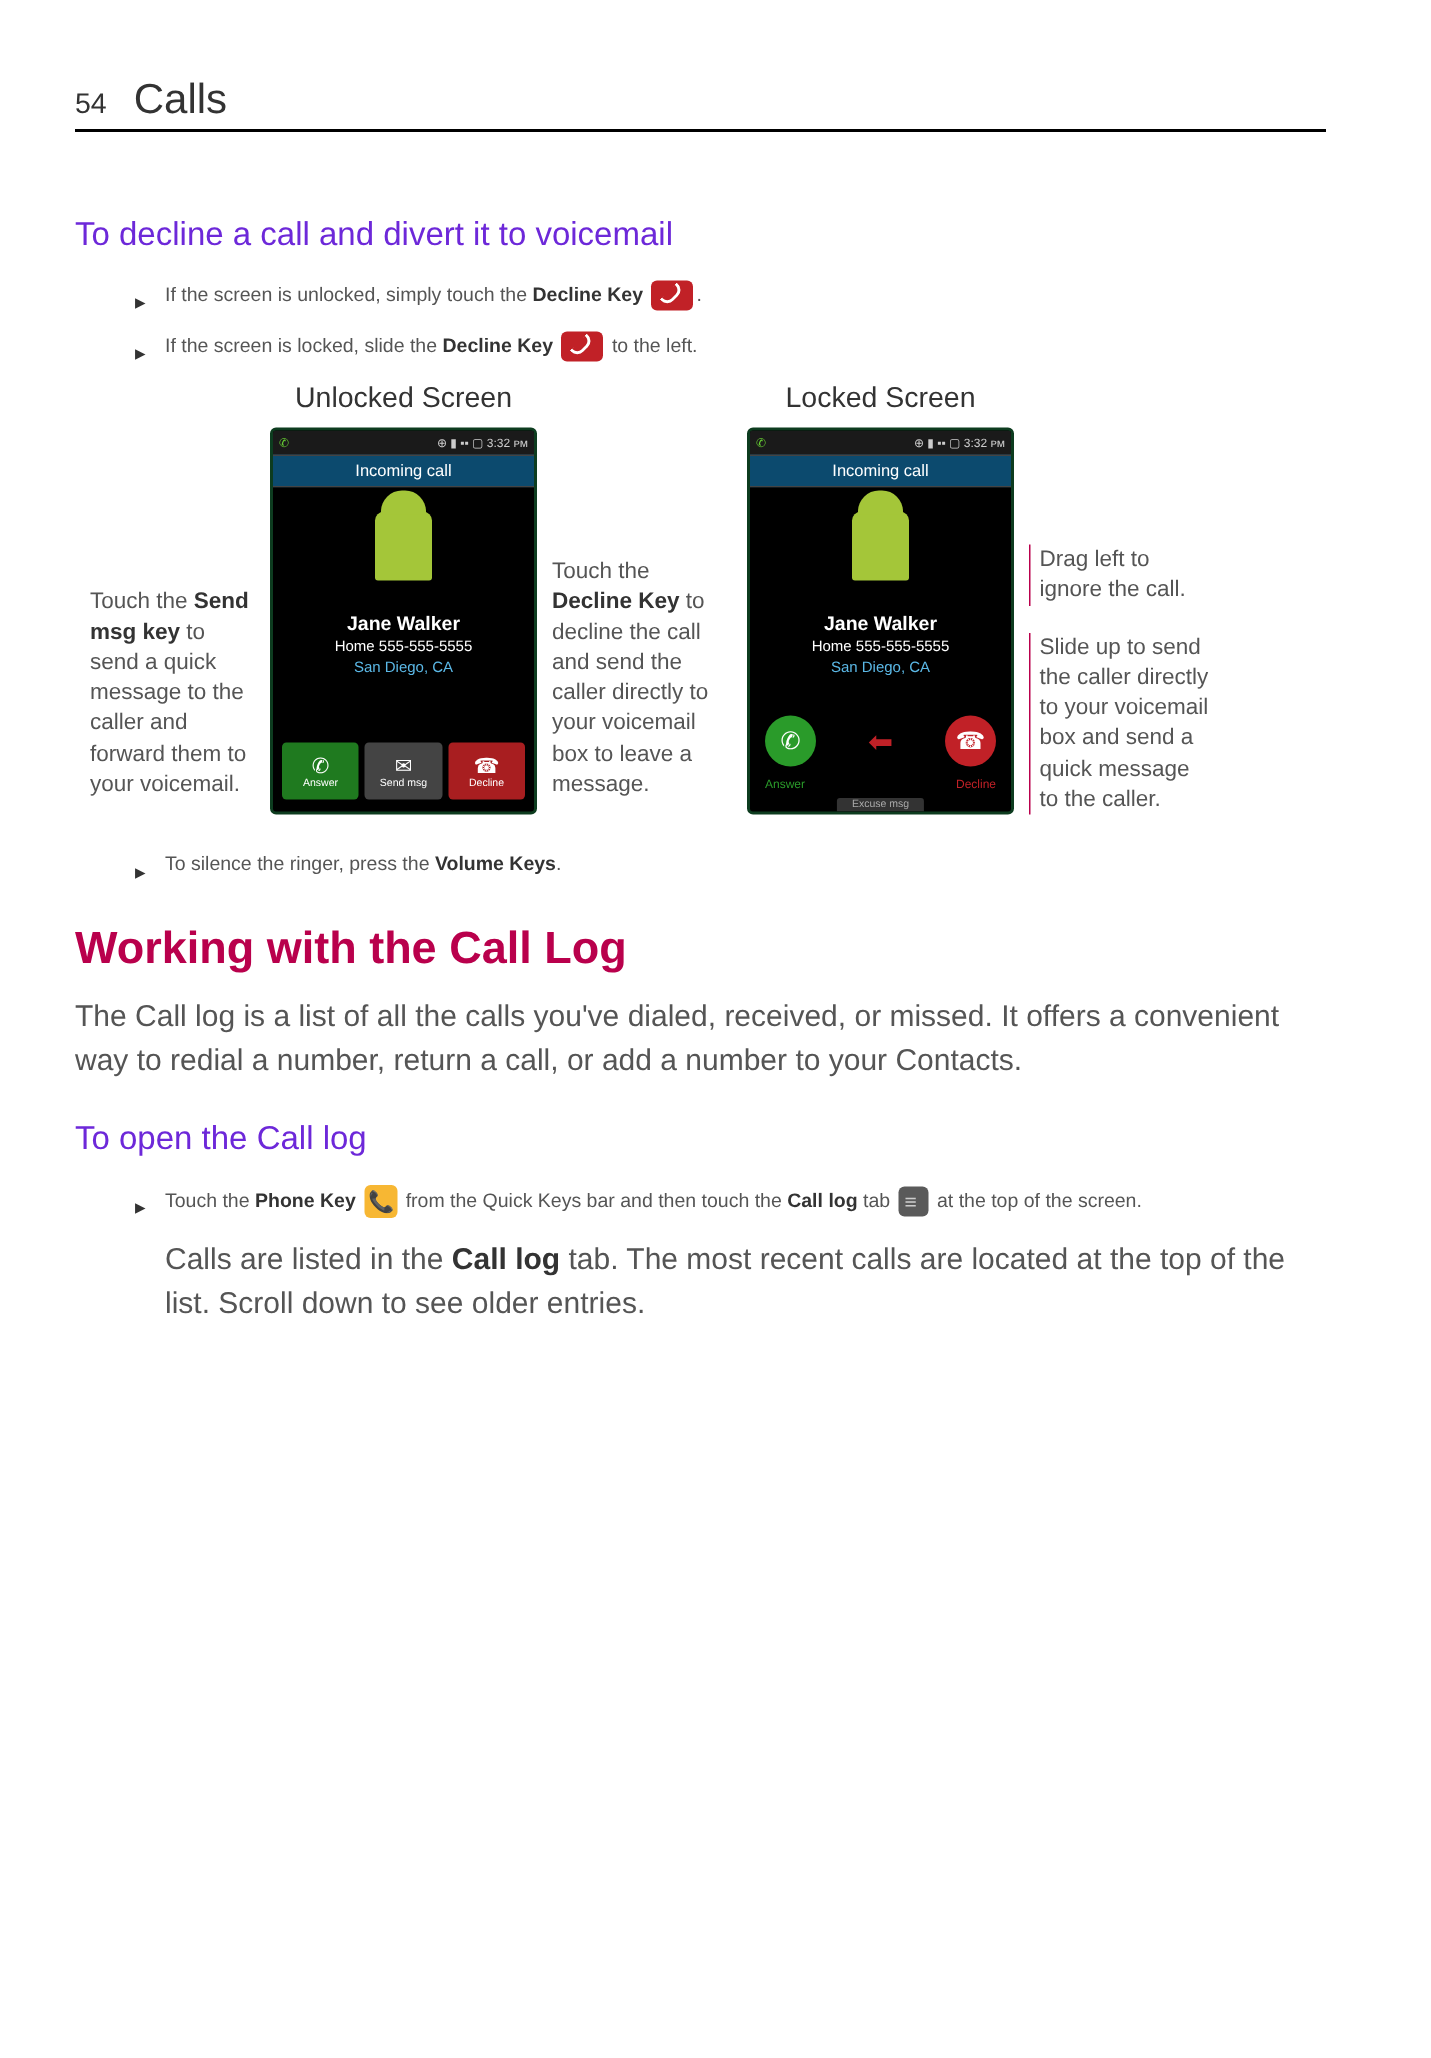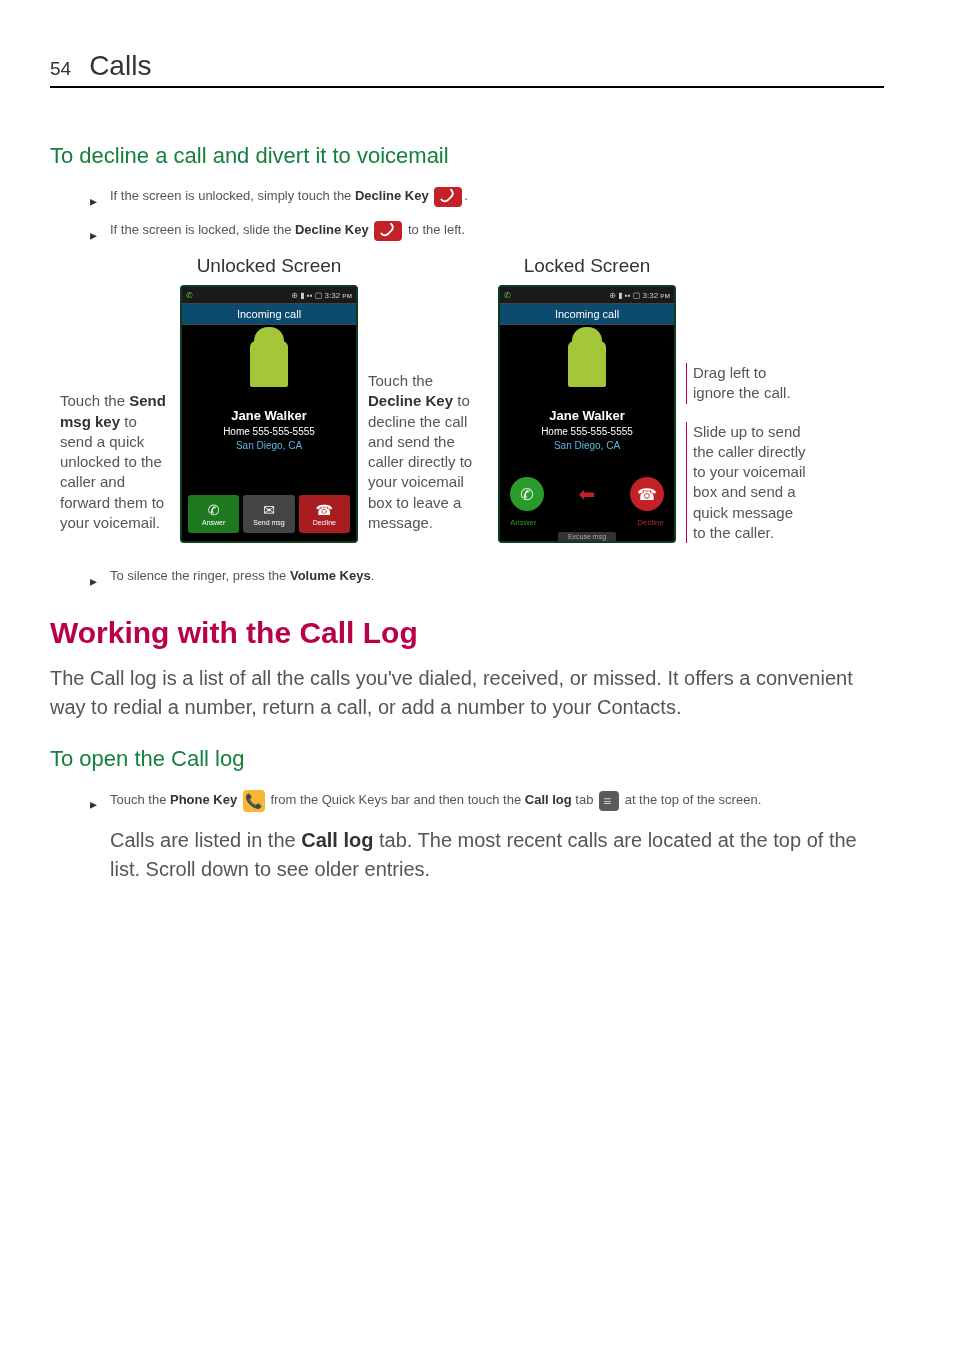--- a/index.html
+++ b/index.html
@@ -15,21 +15,21 @@
   .page-header {
     display: flex;
     align-items: baseline;
     gap: 18px;
     border-bottom: 2px solid #000;
     padding-bottom: 4px;
     margin-bottom: 55px;
   }
   .page-num { font-size: 19px; font-weight: 400; color:#333; }
   .section-name { font-size: 28px; font-weight: 300; color:#333; }
-  .sub-heading { color: #15803d; font-size: 22px; margin: 4px 0 18px 0; font-weight:400; }
+  .sub-heading { color: #6d28d9; font-size: 22px; margin: 4px 0 18px 0; font-weight:400; }
   .main-heading { color: #b9004c; font-size: 30px; margin: 30px 0 14px 0; font-weight: 600; }
   .bullet-list { list-style: none; padding-left: 40px; }
   .bullet-list li { position: relative; padding-left: 20px; margin-bottom: 14px; font-size: 13px; line-height: 1.45; color:#555; }
   .bullet-list li::before { content: "▸"; position: absolute; left: 0; top: 0; color: #333; font-size: 14px; line-height: 28px; }
   .bold { font-weight: 600; color: #333; }
   .icon-inline {
     display: inline-block;
     vertical-align: middle;
     border-radius: 4px;
     margin: 0 2px;
@@ -103,21 +103,21 @@
   </li>
   <li>
     <span>If the screen is locked, slide the </span><span class="bold">Decline Key</span>
     <span class="icon-inline icon-decline"></span><span> to the left.</span>
   </li>
 </ul>
 
 <div class="shots-row">
 
   <div class="annot annot-left1">
-    <span>Touch the </span><span class="bold">Send msg key</span><span> to send a quick unlocked to the caller and forward them to your voicemail.</span>
+    <span>Touch the </span><span class="bold">Send msg key</span><span> to send a quick message to the caller and forward them to your voicemail.</span>
   </div>
 
   <div class="col-group">
     <div class="shot-caption">Unlocked Screen</div>
     <div class="phone">
       <div class="statusbar">
         <span class="sb-left">✆</span>
         <span>⊕ ▮ ▪▪ ▢ <span>3:32</span> ᴘᴍ</span>
       </div>
       <div class="inc-banner">Incoming call</div>

